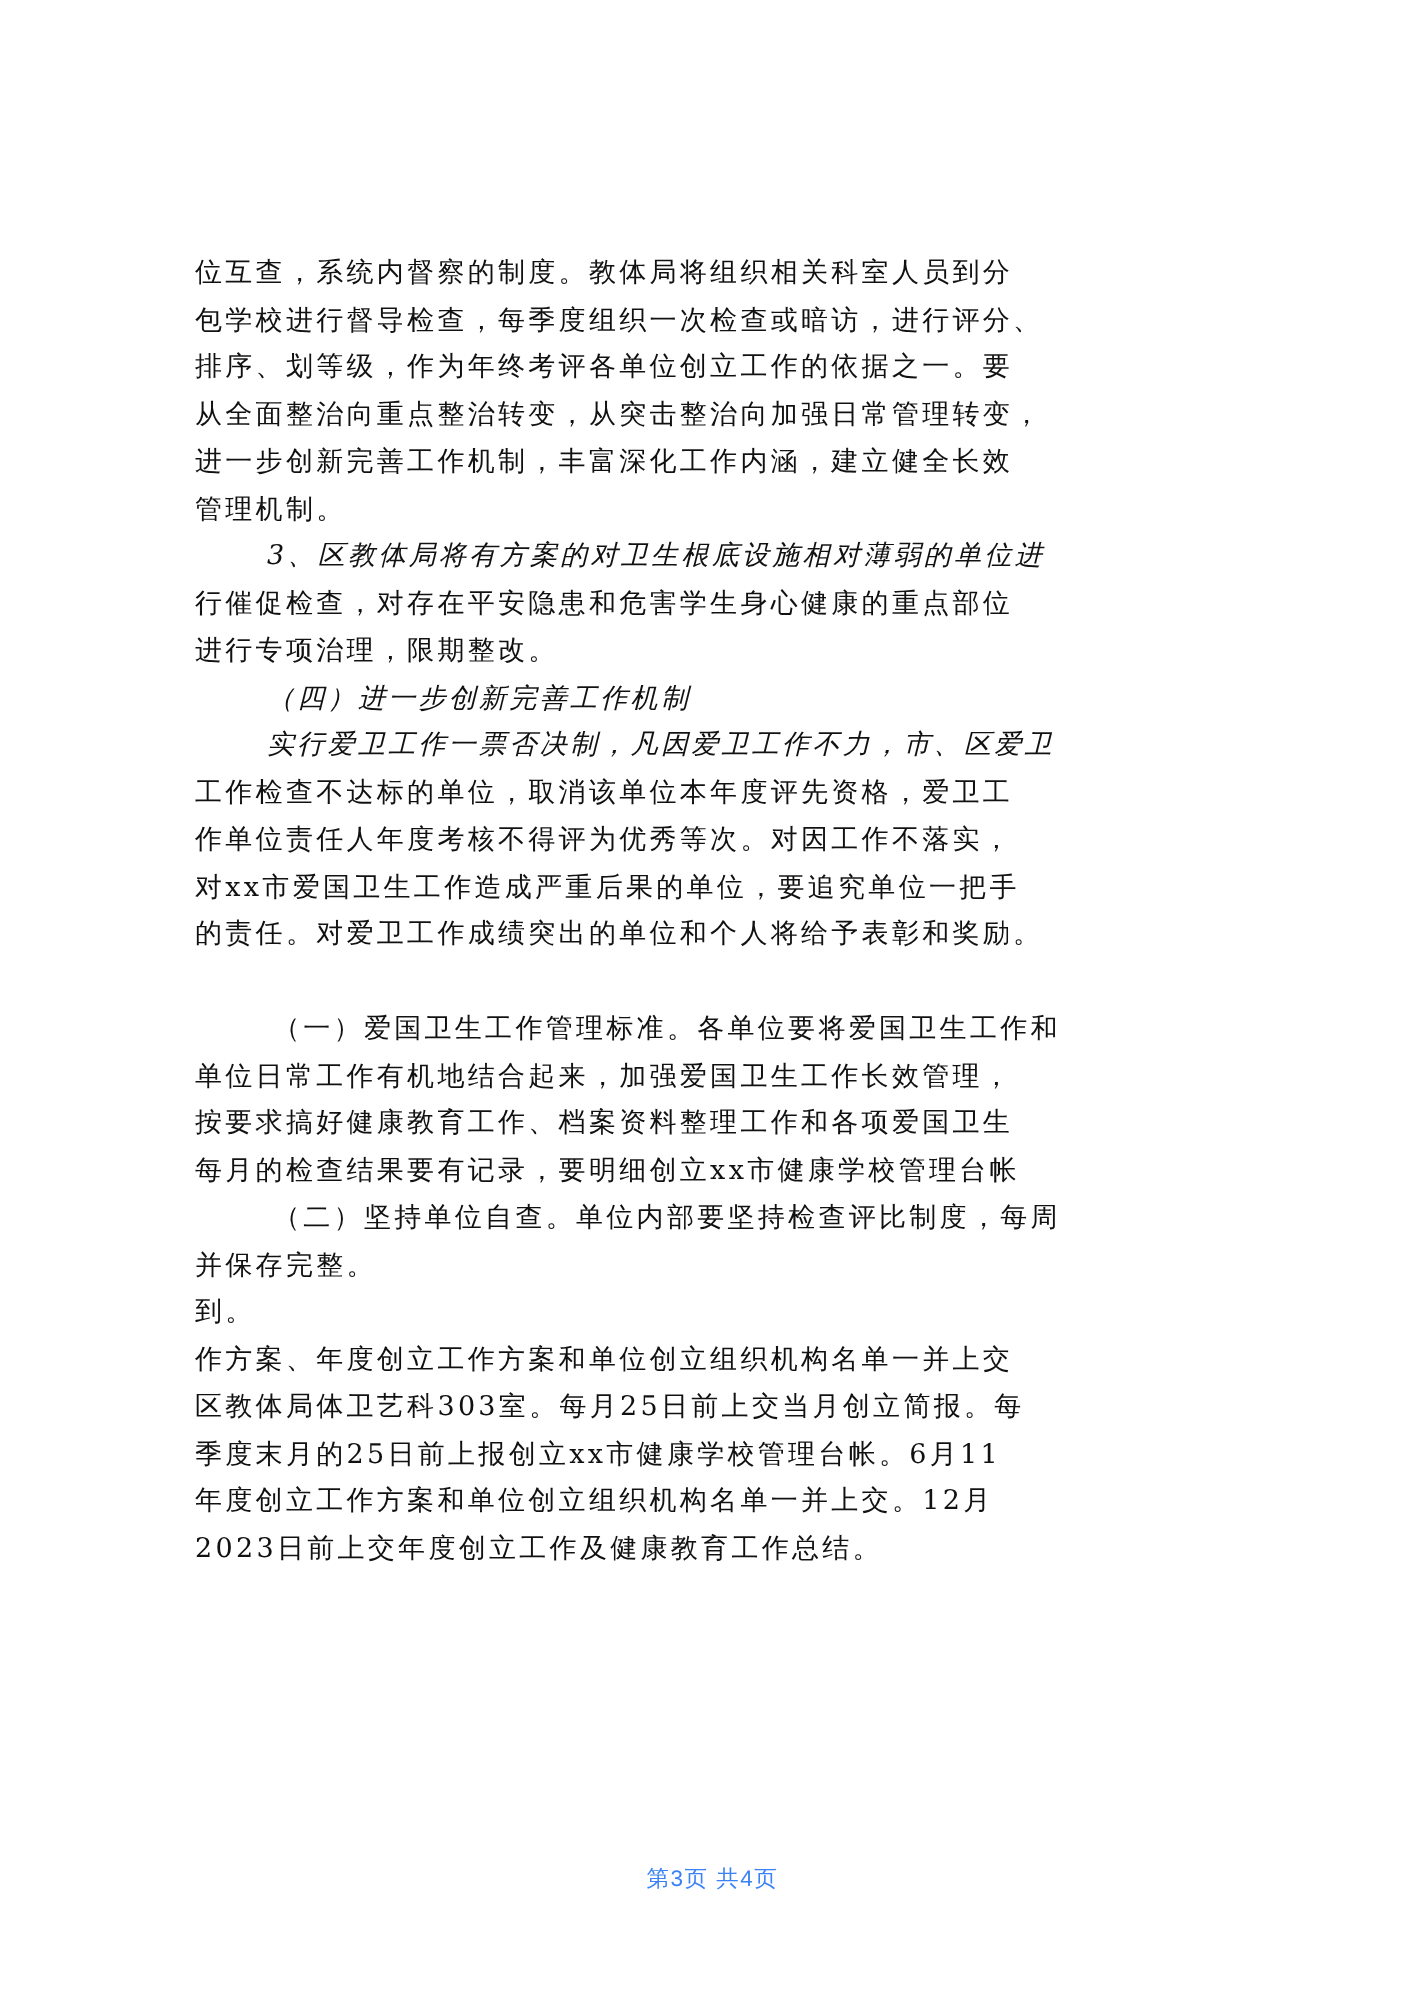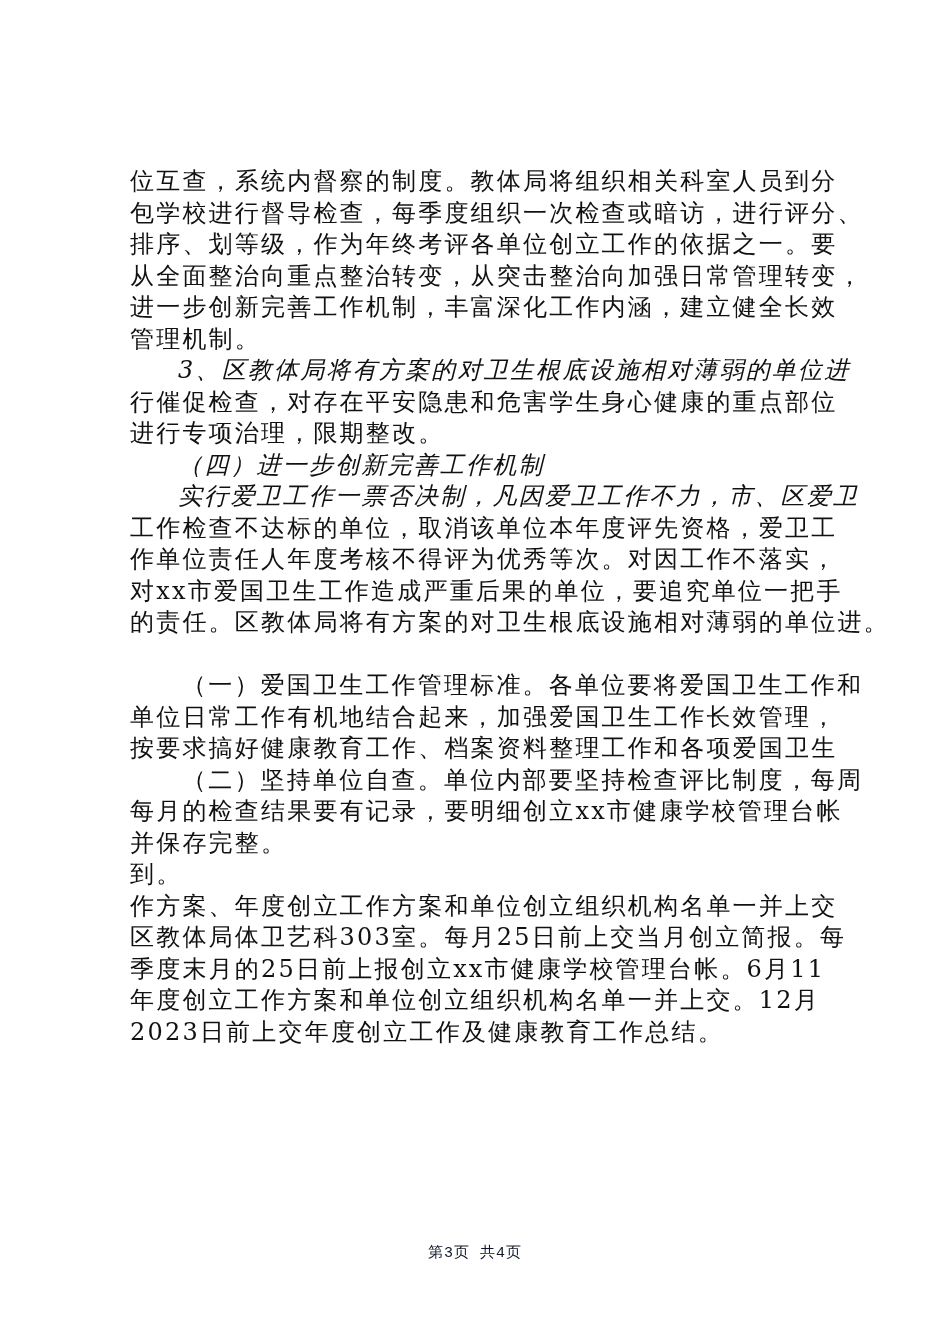--- a/index.html
+++ b/index.html
@@ -1,57 +1,57 @@
 <!DOCTYPE html>
 <html><head>
 <meta charset="utf-8">
 <style>
   html, body { margin: 0; padding: 0; background: #ffffff; }
   body { width: 950px; height: 1344px; position: relative; overflow: hidden; }
   .page {
     position: absolute; left: 130px; top: 166px; width: 700px;
     font-family: "DejaVu Serif", "Liberation Serif", serif;
-    font-size: 24px; line-height: 31.5px; color: #111111;
+    font-size: 18px; line-height: 31.5px; color: #111111;
     letter-spacing: 2.2px;
   }
   .line { display: block; white-space: nowrap; height: 31.5px; }
   .indent1 { padding-left: 48px; font-style: italic; }
   .indent2 { padding-left: 52px; }
   .gap { height: 31.5px; }
   .footer {
     position: absolute; top: 1243px; left: 0; width: 950px; text-align: center;
-    font-family: Liberation Mono, monospace;
-    font-size: 15px; color: #0f172a; letter-spacing: 1px;
+    font-family: Liberation Sans, sans-serif;
+    font-size: 15px; color: #3b82f6; letter-spacing: 1px;
   }
 </style>
 </head>
 <body>
 
 <div class="page">
   <span class="line">位互查，系统内督察的制度。教体局将组织相关科室人员到分</span>
   <span class="line">包学校进行督导检查，每季度组织一次检查或暗访，进行评分、</span>
   <span class="line">排序、划等级，作为年终考评各单位创立工作的依据之一。要</span>
   <span class="line">从全面整治向重点整治转变，从突击整治向加强日常管理转变，</span>
   <span class="line">进一步创新完善工作机制，丰富深化工作内涵，建立健全长效</span>
   <span class="line">管理机制。</span>
   <span class="line indent1">3、区教体局将有方案的对卫生根底设施相对薄弱的单位进</span>
   <span class="line">行催促检查，对存在平安隐患和危害学生身心健康的重点部位</span>
   <span class="line">进行专项治理，限期整改。</span>
   <span class="line indent1">（四）进一步创新完善工作机制</span>
   <span class="line indent1">实行爱卫工作一票否决制，凡因爱卫工作不力，市、区爱卫</span>
   <span class="line">工作检查不达标的单位，取消该单位本年度评先资格，爱卫工</span>
   <span class="line">作单位责任人年度考核不得评为优秀等次。对因工作不落实，</span>
   <span class="line">对xx市爱国卫生工作造成严重后果的单位，要追究单位一把手</span>
-  <span class="line">的责任。区教体局将有方案的对卫生根底设施相对薄弱的单位进。</span>
+  <span class="line">的责任。对爱卫工作成绩突出的单位和个人将给予表彰和奖励。</span>
   <span class="line gap"></span>
   <span class="line indent2">（一）爱国卫生工作管理标准。各单位要将爱国卫生工作和</span>
   <span class="line">单位日常工作有机地结合起来，加强爱国卫生工作长效管理，</span>
   <span class="line">按要求搞好健康教育工作、档案资料整理工作和各项爱国卫生</span>
+  <span class="line">每月的检查结果要有记录，要明细创立xx市健康学校管理台帐</span>
   <span class="line indent2">（二）坚持单位自查。单位内部要坚持检查评比制度，每周</span>
-  <span class="line">每月的检查结果要有记录，要明细创立xx市健康学校管理台帐</span>
   <span class="line">并保存完整。</span>
   <span class="line">到。</span>
   <span class="line">作方案、年度创立工作方案和单位创立组织机构名单一并上交</span>
   <span class="line">区教体局体卫艺科303室。每月25日前上交当月创立简报。每</span>
   <span class="line">季度末月的25日前上报创立xx市健康学校管理台帐。6月11</span>
   <span class="line">年度创立工作方案和单位创立组织机构名单一并上交。12月</span>
   <span class="line">2023日前上交年度创立工作及健康教育工作总结。</span>
 </div>
 
 <div class="footer">第3页  共4页</div>

